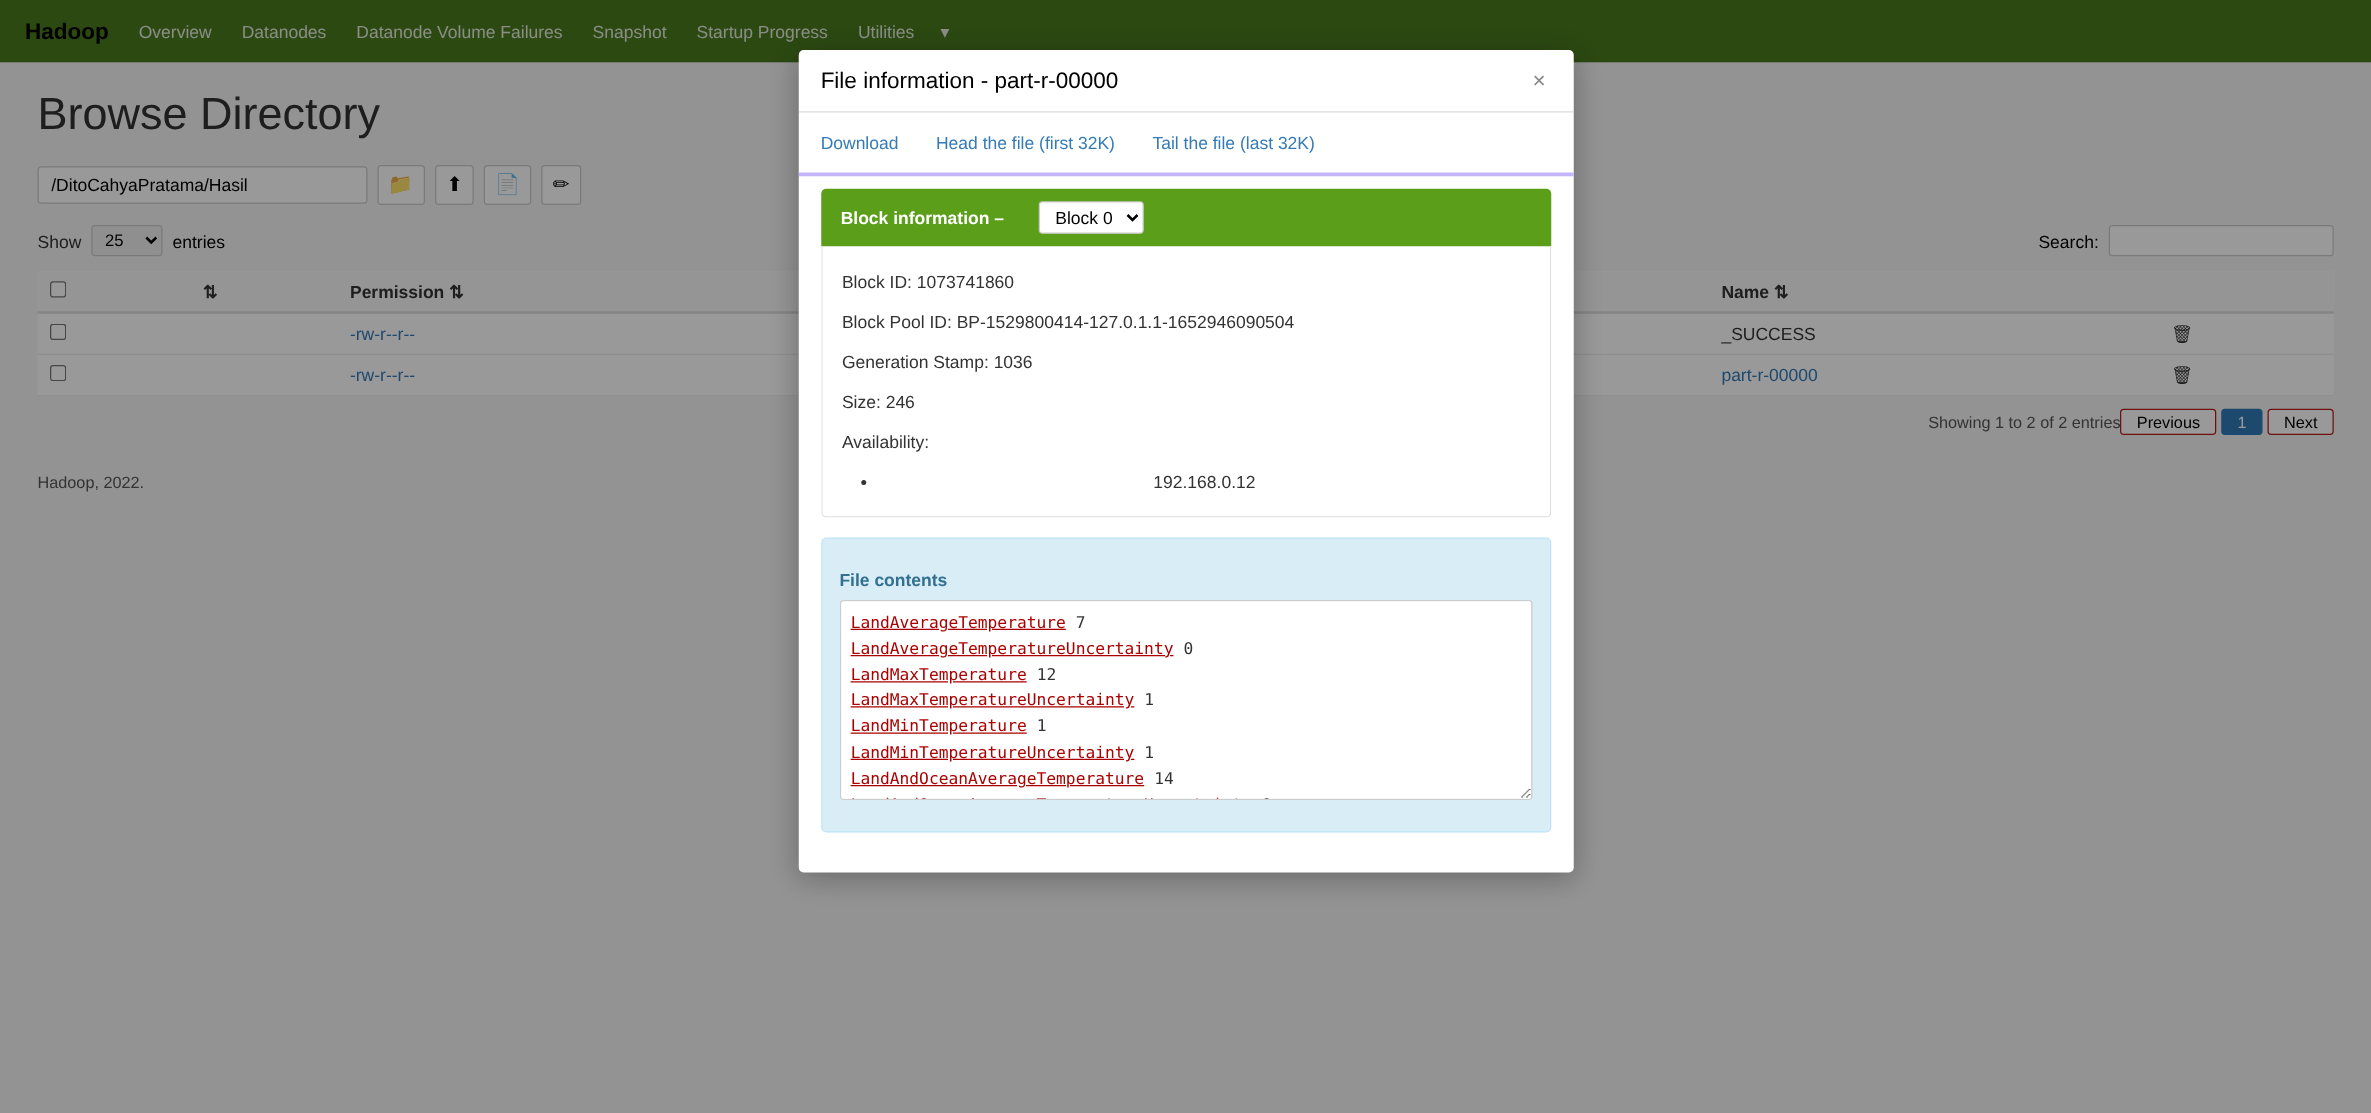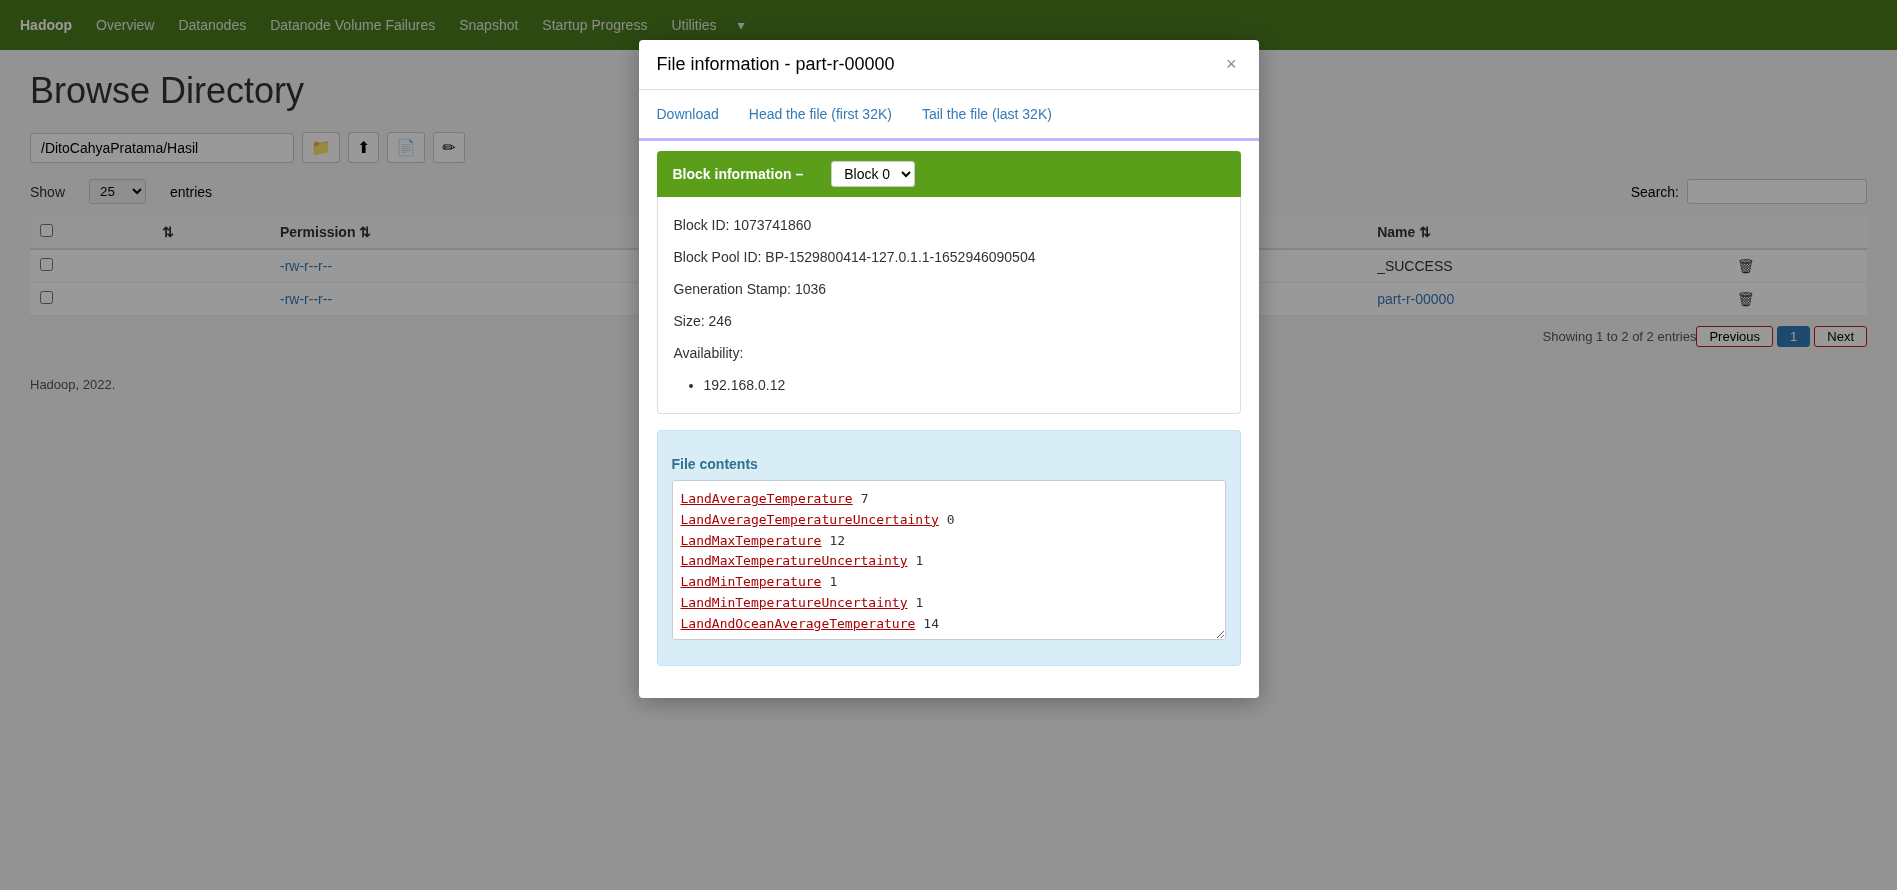--- a/index.html
+++ b/index.html
@@ -9,23 +9,23 @@
     .navbar {
       background: #4a7a1e;
       color: white;
       display: flex;
       align-items: center;
       padding: 0 20px;
       height: 50px;
       gap: 24px;
     }
     .navbar-brand {
-      font-size: 14px;
+      font-size: 18px;
       font-weight: bold;
-      color: #ffffff;
+      color: #000000;
     }
     .navbar-link {
       color: rgba(255,255,255,0.85);
       text-decoration: none;
       font-size: 14px;
       cursor: pointer;
     }
     .navbar-dropdown {
       display: flex;
       align-items: center;
@@ -68,21 +68,21 @@
       padding: 5px 8px;
       cursor: pointer;
       border-radius: 3px;
       font-size: 16px;
     }
 
     
     .table-controls {
       display: flex;
       align-items: center;
-      gap: 24px;
+      gap: 8px;
       margin-bottom: 12px;
     }
     .show-label { color: #333; }
     .entries-select {
       border: 1px solid #ccc;
       padding: 3px 6px;
       border-radius: 3px;
     }
     .search-area {
       margin-left: auto;
@@ -230,21 +230,21 @@
     .block-info-content {
       border: 1px solid #ddd;
       border-top: none;
       margin: 0 18px;
       padding: 14px 16px;
       border-radius: 0 0 4px 4px;
       line-height: 2;
     }
     .block-info-content p { margin-bottom: 4px; color: #333; }
     .block-info-content .availability-label { color: #333; }
-    .availability-list { list-style: disc; padding-left: 30px; color: #333; }
+    .availability-list { list-style: disc; padding-left: 30px; color: #333; text-align: center; }
 
     
     .file-contents-section {
       margin: 16px 18px;
       background: #d9edf7;
       border: 1px solid #bee3f8;
       border-radius: 4px;
       padding: 25px 14px;
     }
     .file-contents-title {

